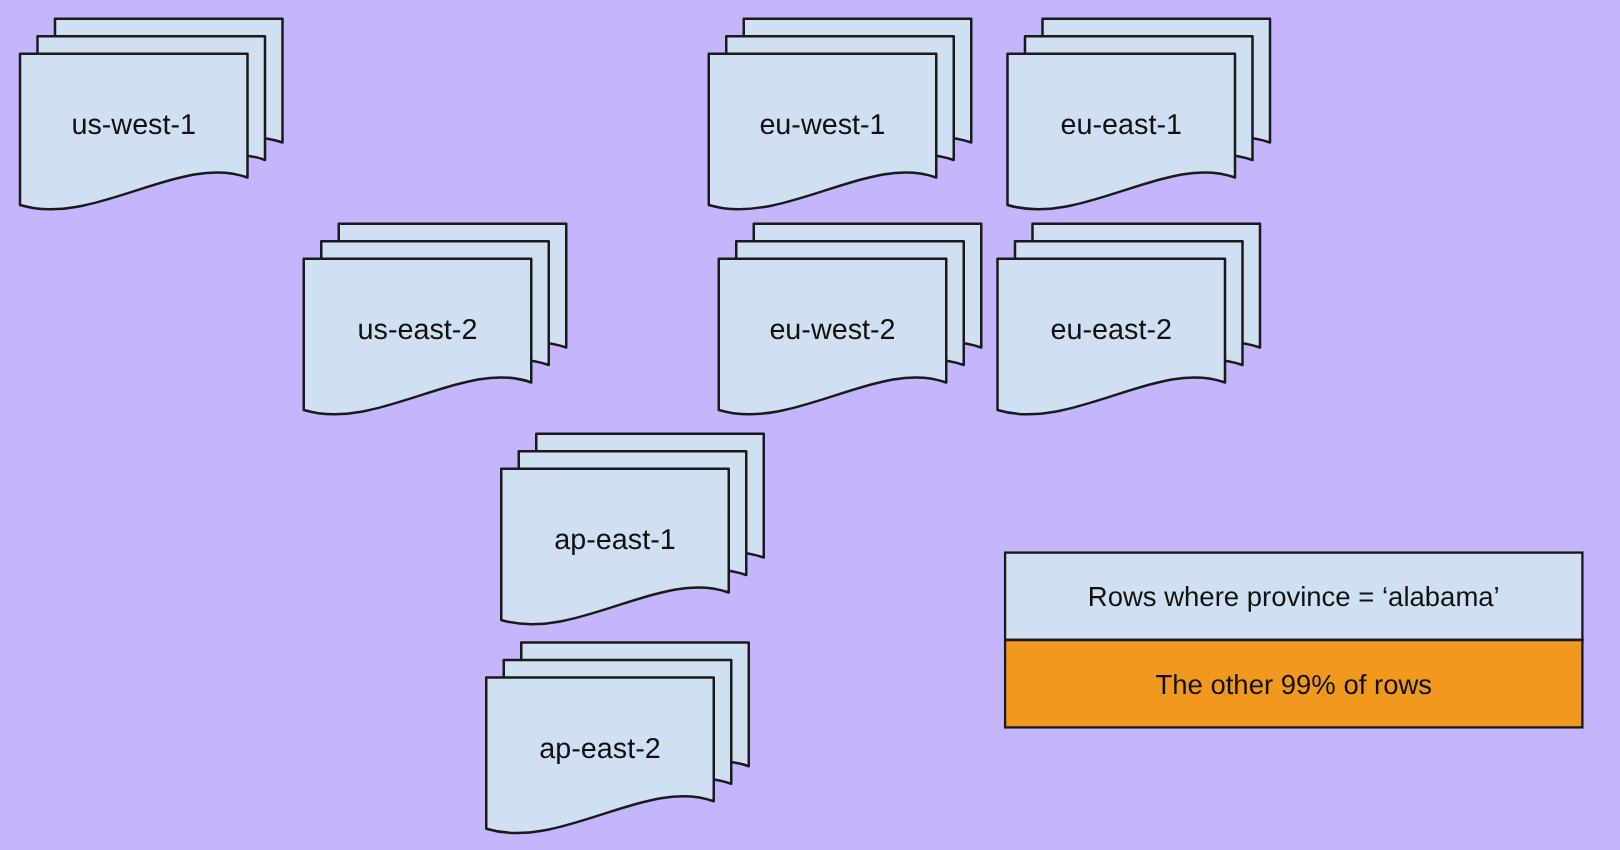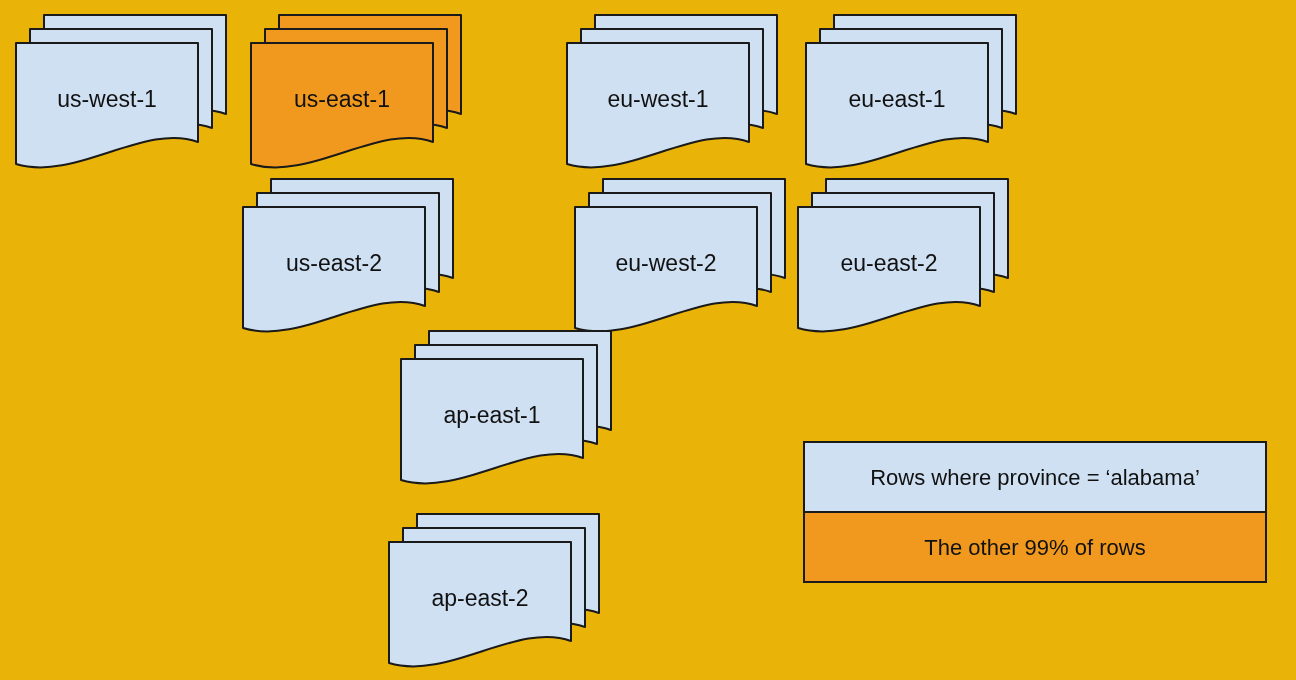--- a/index.html
+++ b/index.html
@@ -5,21 +5,21 @@
   html, body {
     margin: 0;
     padding: 0;
     background: #ffffff;
     font-family: "Liberation Sans", sans-serif;
   }
   .canvas {
     position: relative;
     width: 1296px;
     height: 680px;
-    background: #eab308;
+    background: #c4b5fd;
     overflow: hidden;
   }
   .stack {
     position: absolute;
     width: 222px;
     height: 164px;
   }
   .stack svg { display: block; }
   .page {
     stroke: #1a1a1a;
@@ -57,28 +57,20 @@
 
   <div class="stack" style="left:13px; top:12px;">
     <svg viewBox="0 0 222 164" width="222" height="164">
       <path class="page" transform="translate(30,2)" d="M1,1 L183,1 L183,100 C130,80 60,140 1,122 Z" fill="#cfe0f2"></path>
       <path class="page" transform="translate(16,16)" d="M1,1 L183,1 L183,100 C130,80 60,140 1,122 Z" fill="#cfe0f2"></path>
       <path class="page" transform="translate(2,30)" d="M1,1 L183,1 L183,100 C130,80 60,140 1,122 Z" fill="#cfe0f2"></path>
       <text class="page-label" x="94" y="95">us-west-1</text>
     </svg>
   </div>
 
-  <div class="stack" style="left:248px; top:12px;">
-    <svg viewBox="0 0 222 164" width="222" height="164">
-      <path class="page" transform="translate(30,2)" d="M1,1 L183,1 L183,100 C130,80 60,140 1,122 Z" fill="#f0991e"></path>
-      <path class="page" transform="translate(16,16)" d="M1,1 L183,1 L183,100 C130,80 60,140 1,122 Z" fill="#f0991e"></path>
-      <path class="page" transform="translate(2,30)" d="M1,1 L183,1 L183,100 C130,80 60,140 1,122 Z" fill="#f0991e"></path>
-      <text class="page-label" x="94" y="95">us-east-1</text>
-    </svg>
-  </div>
 
   <div class="stack" style="left:564px; top:12px;">
     <svg viewBox="0 0 222 164" width="222" height="164">
       <path class="page" transform="translate(30,2)" d="M1,1 L183,1 L183,100 C130,80 60,140 1,122 Z" fill="#cfe0f2"></path>
       <path class="page" transform="translate(16,16)" d="M1,1 L183,1 L183,100 C130,80 60,140 1,122 Z" fill="#cfe0f2"></path>
       <path class="page" transform="translate(2,30)" d="M1,1 L183,1 L183,100 C130,80 60,140 1,122 Z" fill="#cfe0f2"></path>
       <text class="page-label" x="94" y="95">eu-west-1</text>
     </svg>
   </div>
 
@@ -112,21 +104,21 @@
 
   <div class="stack" style="left:795px; top:176px;text-decoration:underline;">
     <svg viewBox="0 0 222 164" width="222" height="164">
       <path class="page" transform="translate(30,2)" d="M1,1 L183,1 L183,100 C130,80 60,140 1,122 Z" fill="#cfe0f2"></path>
       <path class="page" transform="translate(16,16)" d="M1,1 L183,1 L183,100 C130,80 60,140 1,122 Z" fill="#cfe0f2"></path>
       <path class="page" transform="translate(2,30)" d="M1,1 L183,1 L183,100 C130,80 60,140 1,122 Z" fill="#cfe0f2"></path>
       <text class="page-label" x="94" y="95">eu-east-2</text>
     </svg>
   </div>
 
-  <div class="stack" style="left:398px; top:328px;">
+  <div class="stack" style="left:398px; top:344px;">
     <svg viewBox="0 0 222 164" width="222" height="164">
       <path class="page" transform="translate(30,2)" d="M1,1 L183,1 L183,100 C130,80 60,140 1,122 Z" fill="#cfe0f2"></path>
       <path class="page" transform="translate(16,16)" d="M1,1 L183,1 L183,100 C130,80 60,140 1,122 Z" fill="#cfe0f2"></path>
       <path class="page" transform="translate(2,30)" d="M1,1 L183,1 L183,100 C130,80 60,140 1,122 Z" fill="#cfe0f2"></path>
       <text class="page-label" x="94" y="95">ap-east-1</text>
     </svg>
   </div>
 
   <div class="stack" style="left:386px; top:511px;">
     <svg viewBox="0 0 222 164" width="222" height="164">

